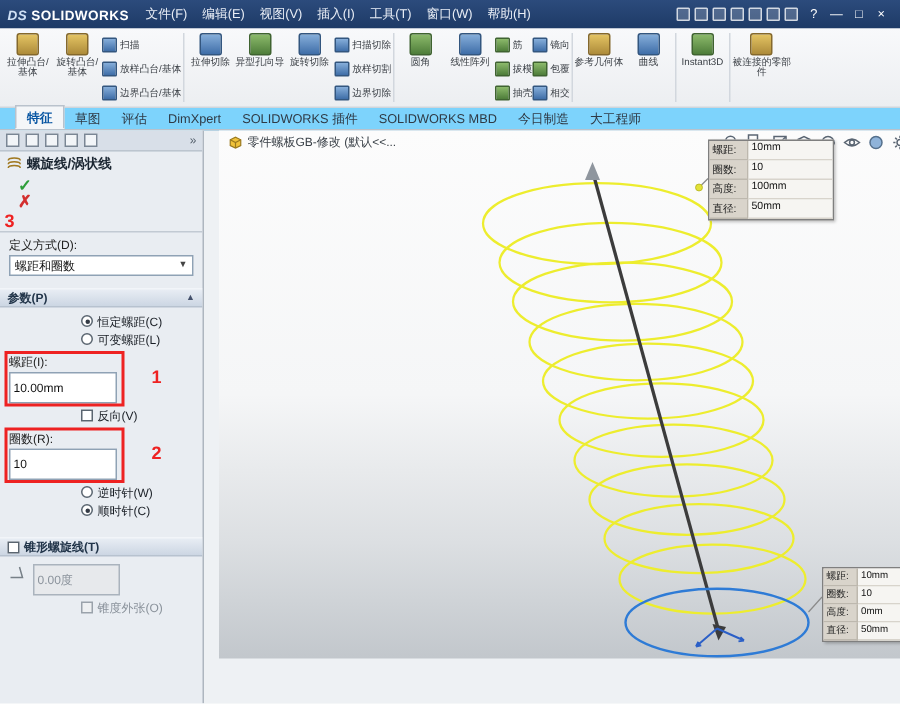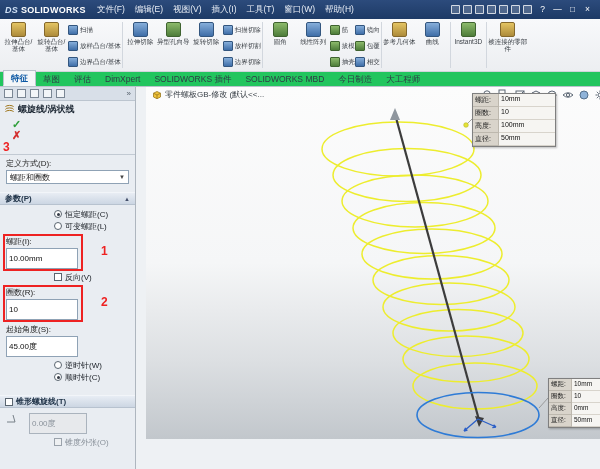--- a/index.html
+++ b/index.html
@@ -30,22 +30,22 @@
   .rcol { display:flex; flex-direction:column; padding-top:2px; }
   .rsmall { display:flex; align-items:center; height:16px; }
   .rsmall .ric { width:10px; height:10px; border-radius:1px; margin-right:2px; flex:none; }
   .rsmall .rlabel { font-size:6.5px; color:#3a3f45; white-space:nowrap; }
   .ric { border:1px solid #6b7683; }
   .ic-b { background:linear-gradient(#86aeda,#3f6ea8); border-color:#33567f; }
   .ic-g { background:linear-gradient(#8cba6b,#4e7d3a); border-color:#3f6330; }
   .ic-o { background:linear-gradient(#e4c463,#ad8b3a); border-color:#84682c; }
 
   
-  .tabrow { position:absolute; left:0; top:72px; width:100%; height:15px; background:#22c55e;
-    border-bottom:1px solid #b9c2cc; display:flex; align-items:flex-end; padding-left:3px; }
+  .tabrow { position:absolute; left:0; top:72px; width:100%; height:15px; background:#7dd3fc;
+    border-bottom:1px solid #b9c2cc; display:flex; align-items:flex-end; padding-left:10px; }
   .tab { font-size:8.5px; color:#2f3a45; padding:0 7px; line-height:14px; white-space:nowrap; }
   .tab.active { background:#f4f6f8; border:1px solid #b9c2cc; border-bottom-color:#f4f6f8;
     color:#0a57a3; font-weight:bold; }
 
   
   .main { position:absolute; left:0; top:87px; width:600px; height:382px; }
 
   
   .panel { position:absolute; left:0; top:0; width:136px; height:382px; background:#e9edf2;
     border-right:1px solid #aeb6bf; overflow:hidden; }
@@ -80,21 +80,21 @@
   .dis, .dis span { color:#8a929b; }
   .dis .cb { border-color:#9aa2ab; background:#eef0f2; }
   .field-wrap { position:relative; margin:4px 0 2px; }
   .field-wrap .pm-label { padding:0 0 1px 0; }
   .pm-input { display:block; width:72px; height:21px; border:1px solid #8fa2b5; background:#fff;
     font-size:8px; font-family:inherit; padding:0 2px; color:#111; }
   .pm-input.gray { background:#e7e9ec; color:#8a929b; border-color:#aab3bd; }
   .redbox { position:absolute; left:-3px; top:-2px; width:80px; height:calc(100% + 4px);
     border:2px solid #ee2222; pointer-events:none; }
   .annNum { position:absolute; left:95px; top:8px; }
-  .taper-row { display:flex; align-items:flex-start; gap:13px; margin:2px 0; }
+  .taper-row { display:flex; align-items:flex-start; gap:6px; margin:2px 0; }
 
   
   .graphics { position:absolute; left:146px; top:0; width:464px; height:352px; overflow:hidden;
     background:linear-gradient(180deg,#fcfcfc 0%,#f5f6f7 50%,#dcdfe2 78%,#c2c7cc 100%); }
   .doc-tab { position:absolute; left:6px; top:2px; display:flex; align-items:center; gap:3px;
     font-size:8px; color:#3a4148; white-space:nowrap; }
   .headsup { position:absolute; right:4px; top:2px; display:flex; gap:4px; align-items:center; }
   .hu-ic { width:12px; height:12px; display:block; }
   .gsvg { position:absolute; left:0; top:0; }
   .callout { position:absolute; border:1px solid #7f7f7f; background:#efedea;
@@ -328,24 +328,20 @@
           <span>反向(V)</span>
         </label>
 
         <div class="field-wrap">
           <div class="pm-label">圈数(R):</div>
           <input class="pm-input" value="10" style="">
           <i class="redbox"></i>
           <b class="ann annNum">2</b>
         </div>
 
-        <div class="field-wrap">
-          <div class="pm-label">起始角度(S):</div>
-          <input class="pm-input" value="45.00度" style="">
-        </div>
 
         <label class="radio-row">
           <i class="radio"></i>
           <span>逆时针(W)</span>
         </label>
         <label class="radio-row">
           <i class="radio on"></i>
           <span>顺时针(C)</span>
         </label>
       </div>

